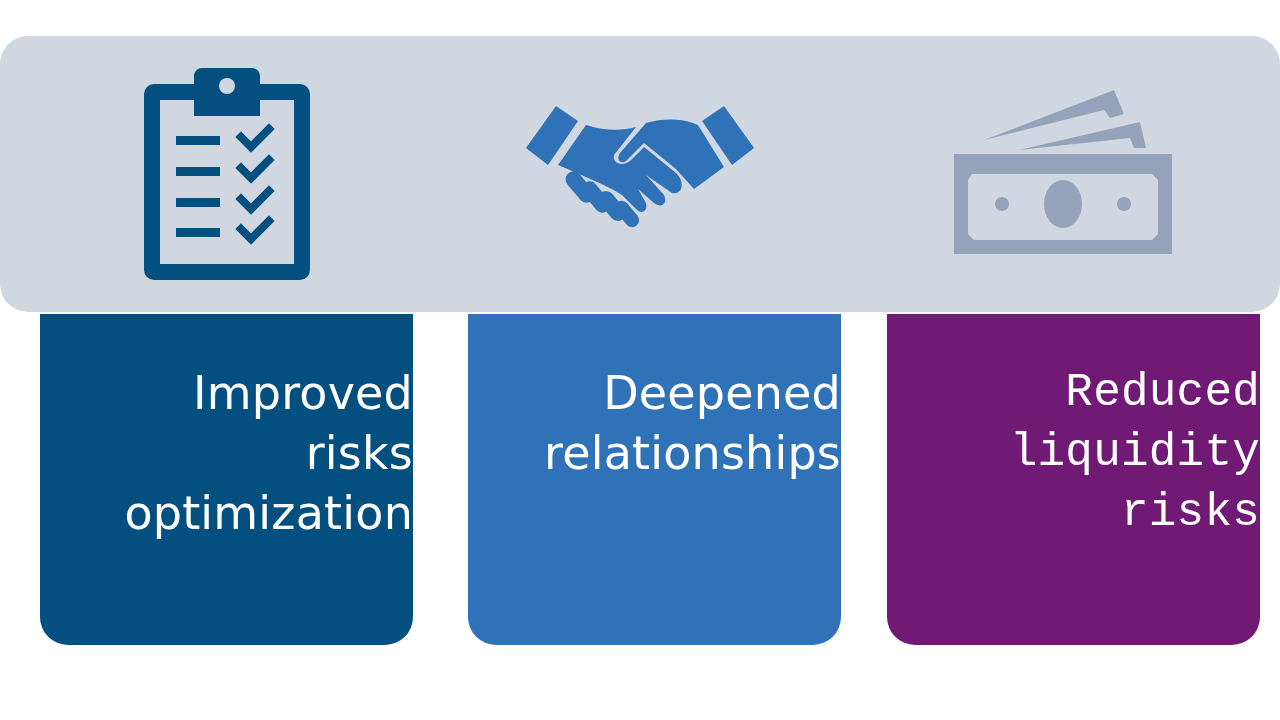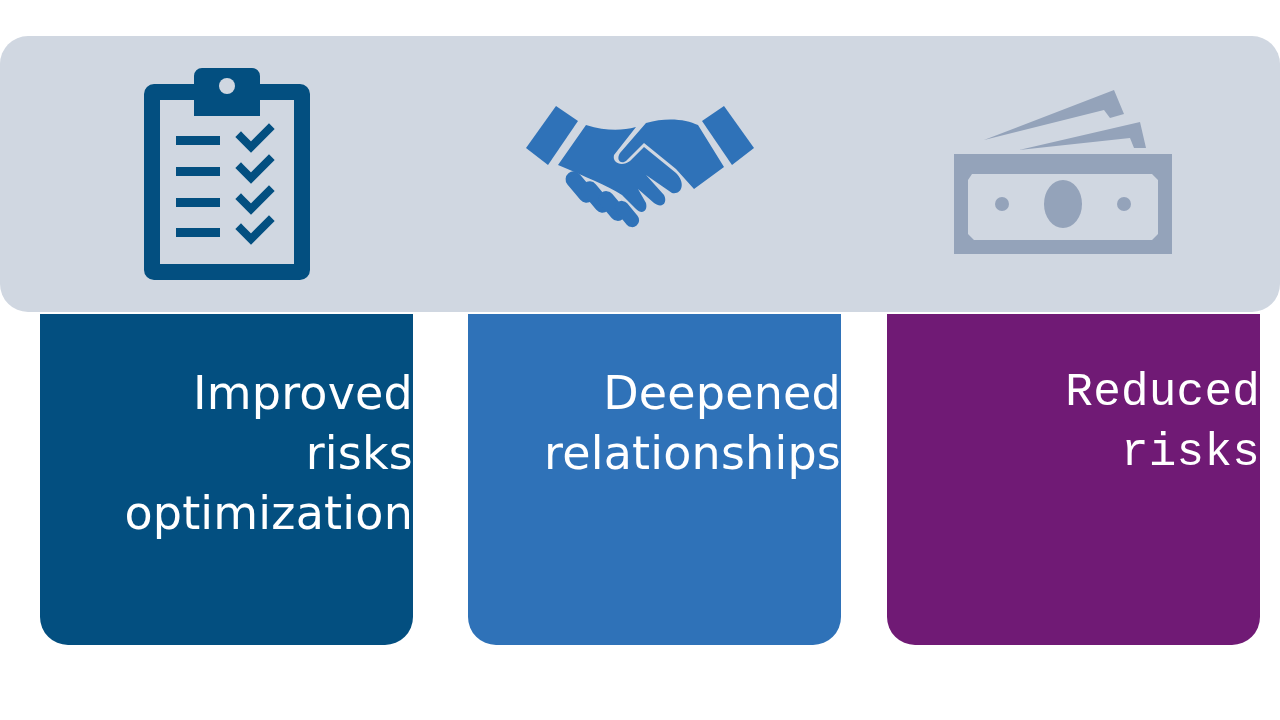--- a/index.html
+++ b/index.html
@@ -92,14 +92,15 @@
   <span class="line">optimization</span>
 </div>
 
 <div class="card" id="card-2">
   <span class="line">Deepened</span>
   <span class="line">relationships</span>
 </div>
 
 <div class="card" id="card-3">
   <span class="line">Reduced</span>
+  <span class="line">liquidity</span>
   <span class="line">risks</span>
 </div>
 
 </body></html>

